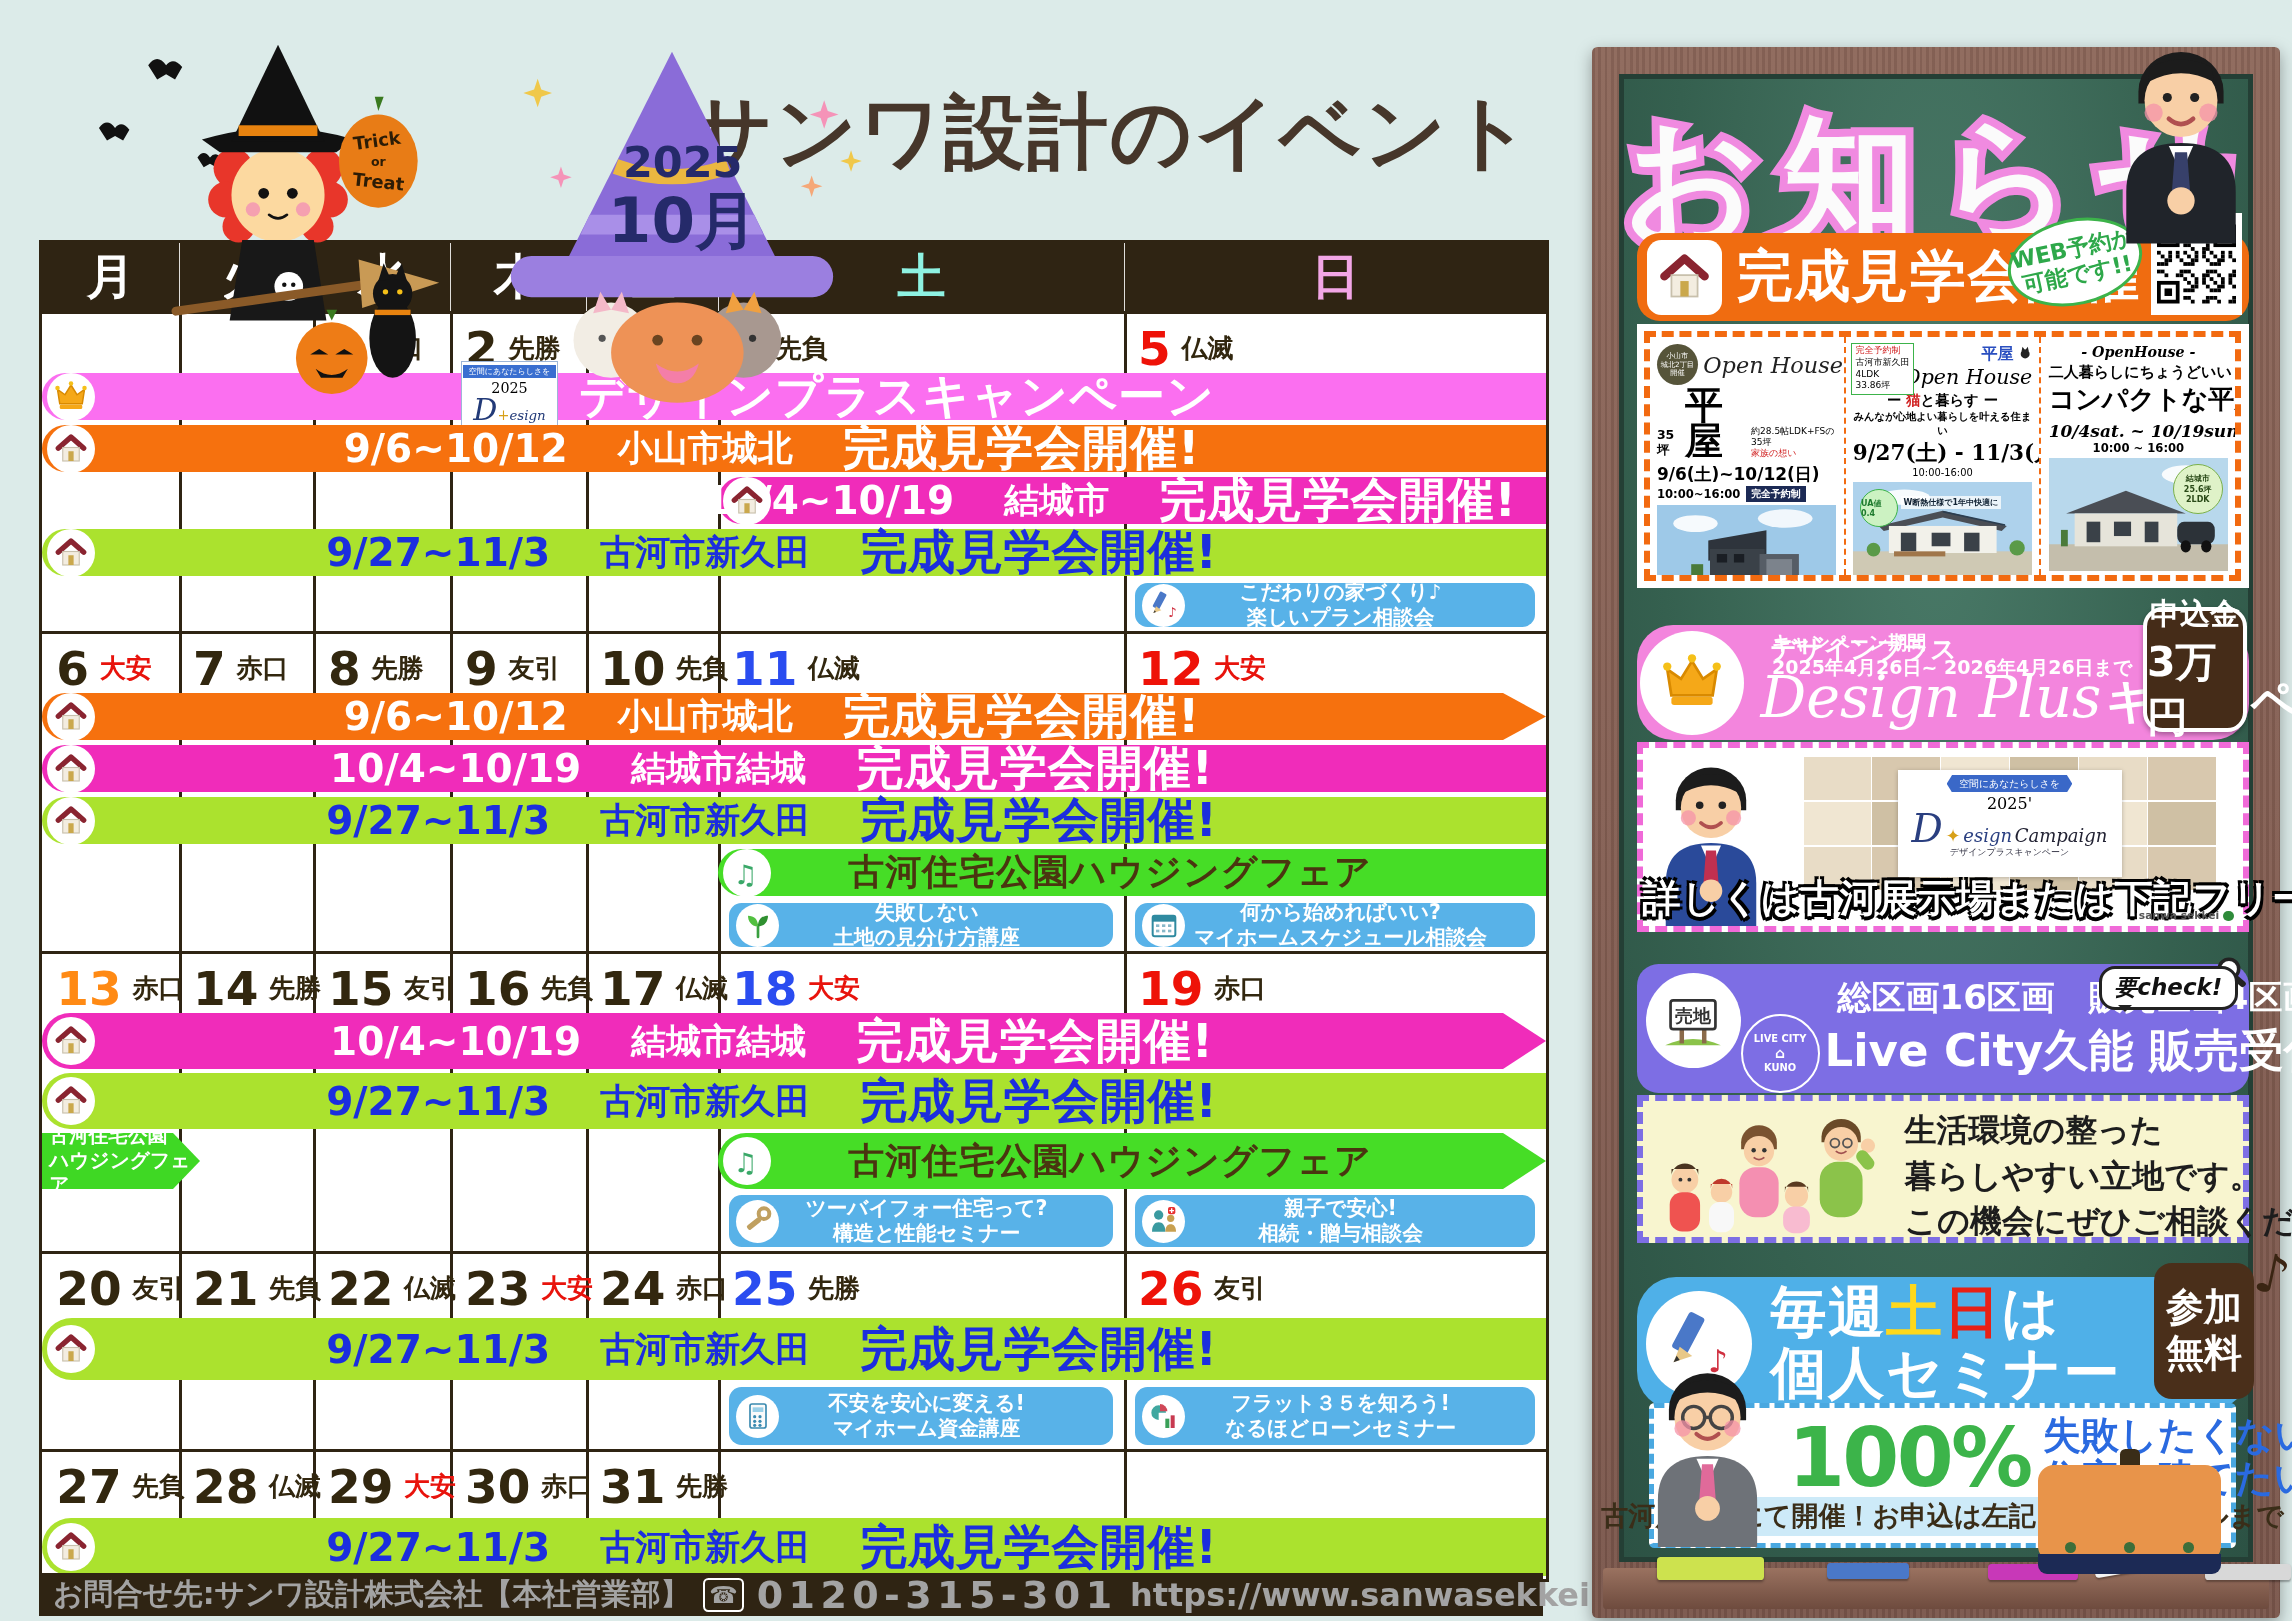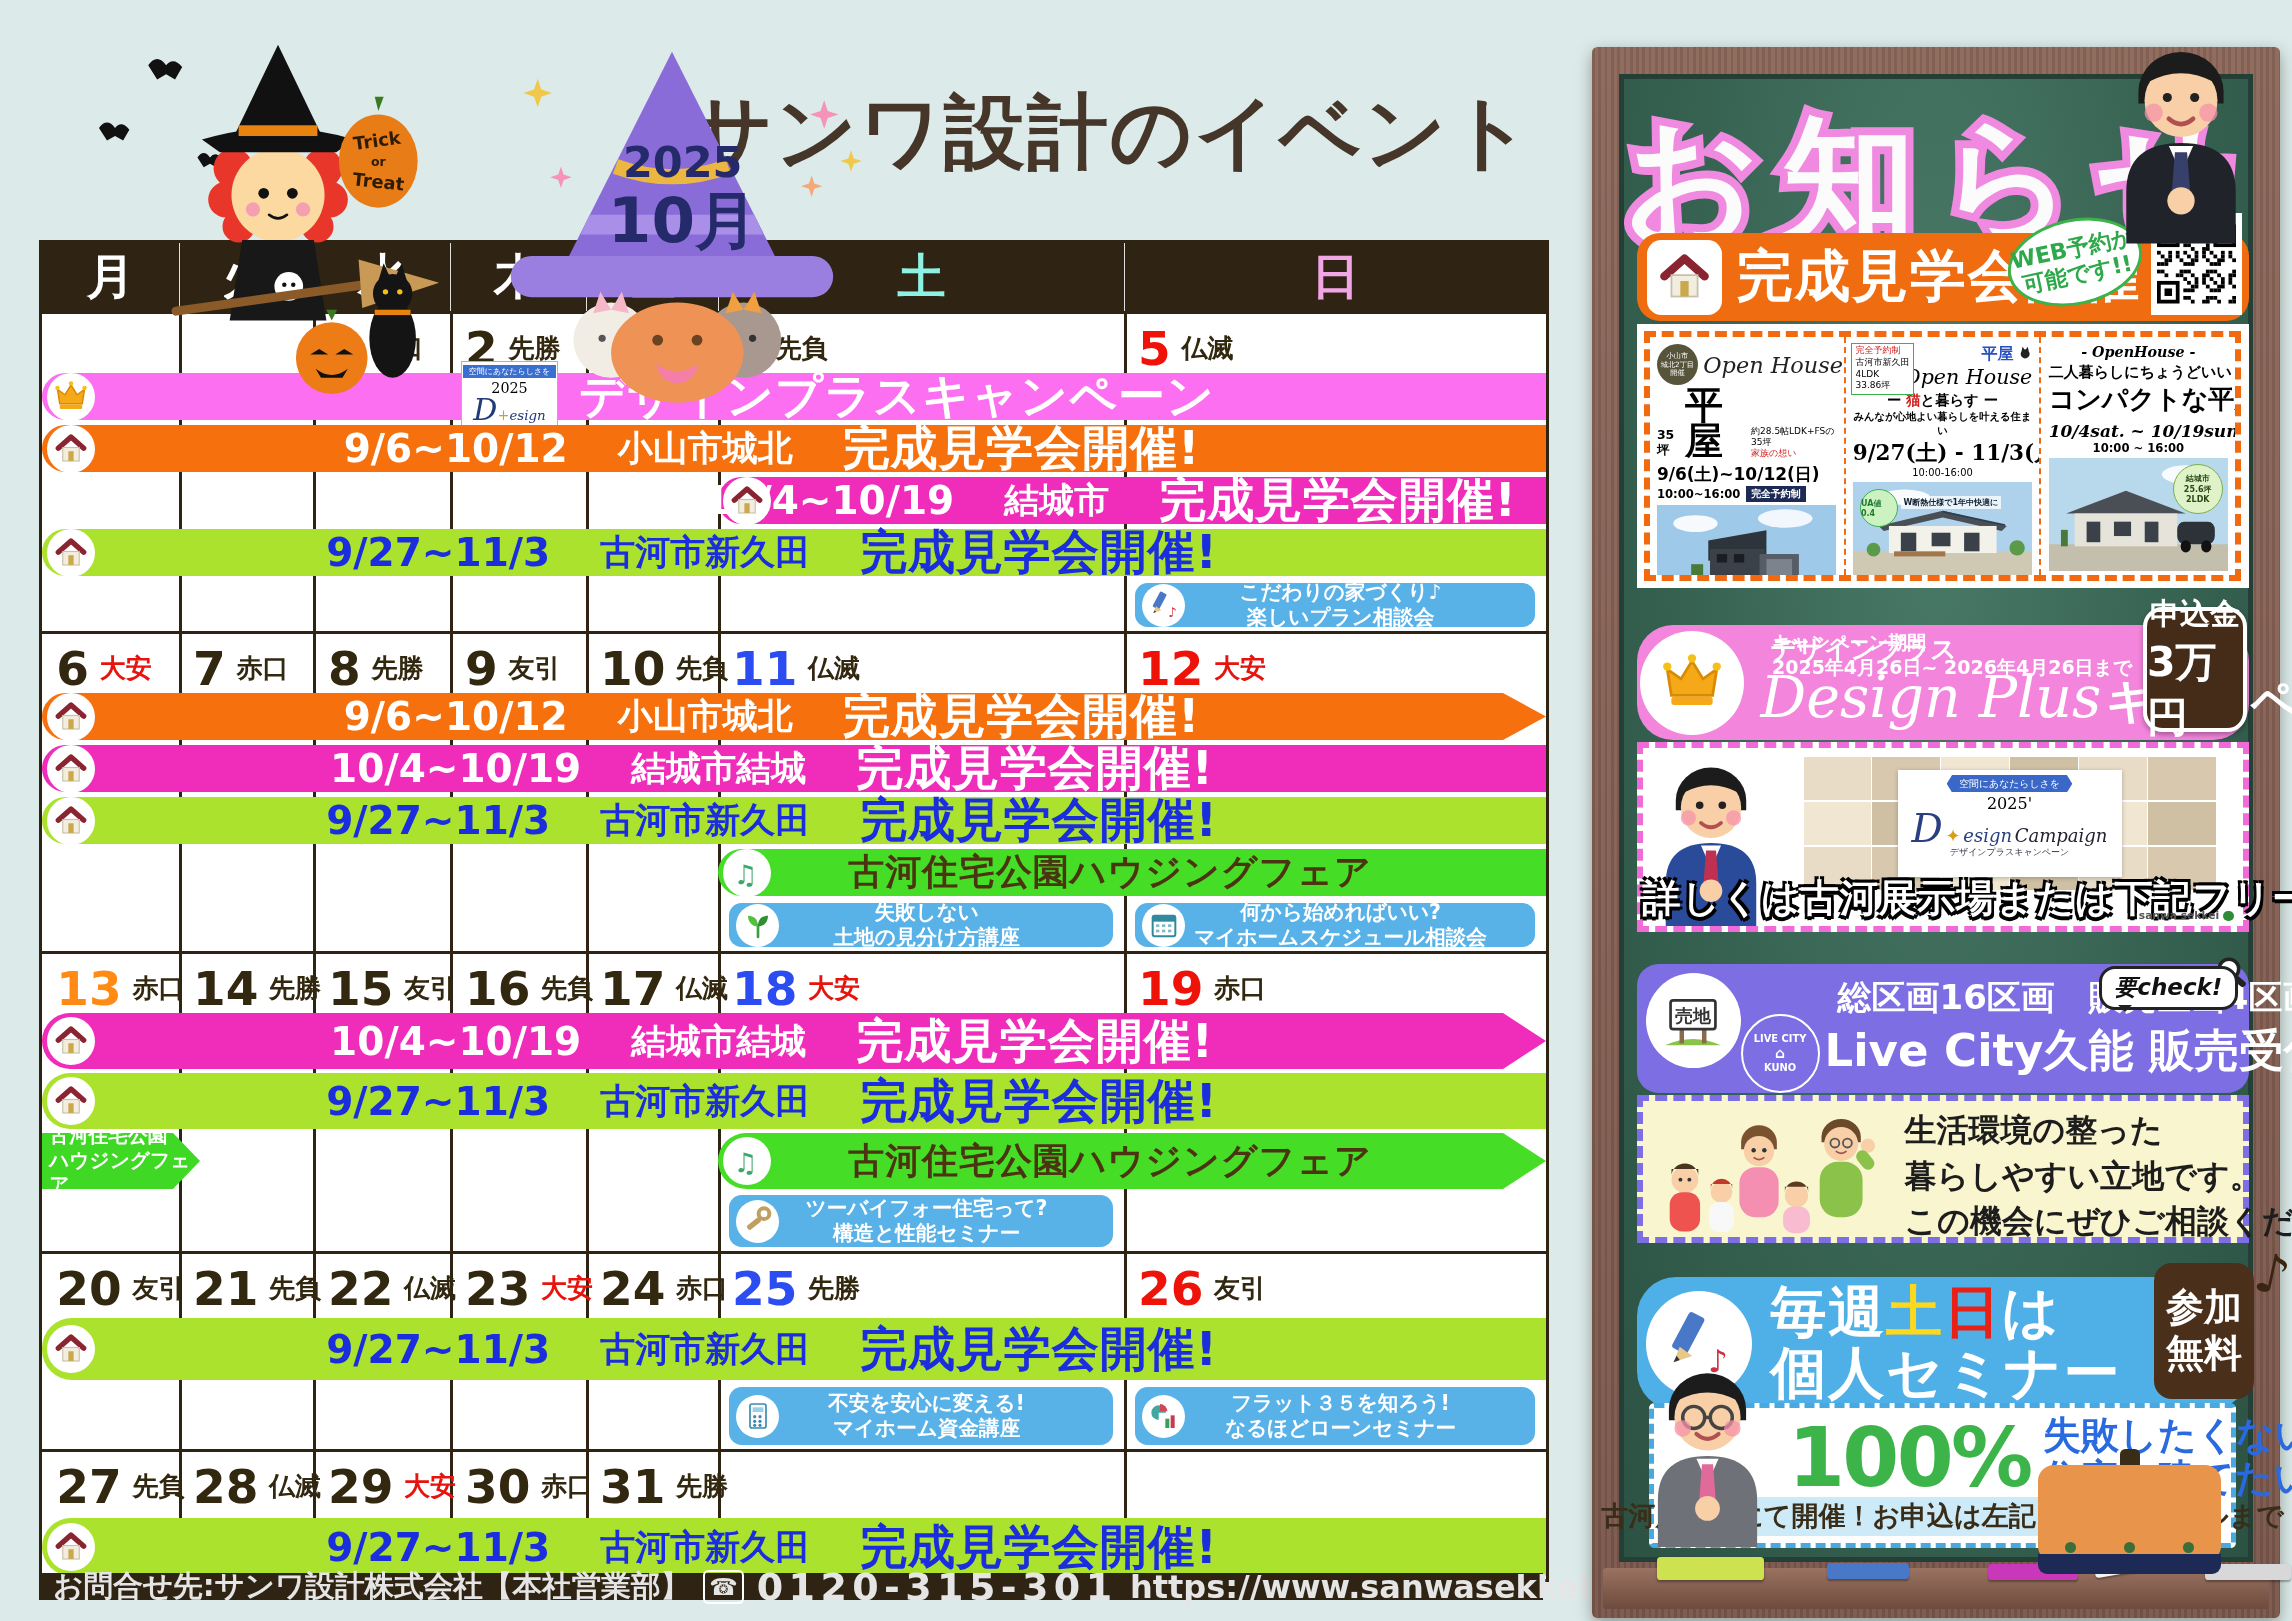--- a/index.html
+++ b/index.html
@@ -45,21 +45,21 @@
   .lc-year{font-size:14.3px;margin-top:1.8px;}
   .lc-d{font-size:30px;font-style:italic;color:#223a78;line-height:.9;}
   .lc-plus{color:#d8a018;font-size:14.3px;}
   .fairtag{position:absolute;left:0;width:158px;z-index:2;background:#3fd824;clip-path:polygon(0 0,calc(100% - 27px) 0,100% 50%,calc(100% - 27px) 100%,0 100%);color:#fff;display:flex;flex-direction:column;justify-content:center;padding-left:7.2px;font-size:19.7px;font-weight:700;line-height:1.25;box-sizing:border-box;}
   .session{position:absolute;z-index:2;background:#58b2e8;border-radius:12.5px;display:flex;align-items:center;}
   .sicon{width:43px;height:43px;border-radius:50%;background:#fff;margin-left:7.2px;display:flex;align-items:center;justify-content:center;flex:none;}
   .sicon svg{width:32px;height:32px;}
   .stext{flex:1;text-align:center;color:#fff;font-weight:700;font-size:20.6px;line-height:1.2;padding-right:39px;}
 
   
-  #contact{position:absolute;left:39px;top:1573px;width:1504px;height:27px;background:#2f2413;color:#e5e5e5;display:flex;align-items:center;gap:12.5px;padding-left:14.3px;box-sizing:border-box;z-index:2;white-space:nowrap;}
+  #contact{position:absolute;left:39px;top:1573px;width:1504px;height:43px;background:#2f2413;color:#a3a3a3;display:flex;align-items:center;gap:12.5px;padding-left:14.3px;box-sizing:border-box;z-index:2;white-space:nowrap;}
   .clabel{font-size:29.6px;font-weight:600;}
   .phicon{display:inline-flex;align-items:center;border:2.7px solid #fff;border-radius:5.4px;padding:0 4.5px;font-size:23px;height:30px;}
   .cphone{font-size:38px;font-weight:800;letter-spacing:5.4px;}
   .curl{font-size:32px;font-weight:600;}
 
   
   #board{position:absolute;left:1592px;top:47px;width:688px;height:1571px;border-radius:5.4px;
     background:linear-gradient(#8d675a,#7a564b);box-shadow:0 5.4px 16px rgba(0,0,0,.35);
     background-image:repeating-linear-gradient(90deg,rgba(0,0,0,.07) 0 2.7px,rgba(255,255,255,.04) 2.7px 6.3px),linear-gradient(#8d675a,#7a564b);z-index:2;}
   #board-inner{position:absolute;left:27px;top:27px;right:27px;bottom:56px;border:5.4px solid #243f35;
@@ -601,20 +601,36 @@
           <div class="session" style="left: 687px; width: 384px; top: 241px; height: 52px;">
             <span class="sicon">
               <svg viewBox="0 0 48 48">
                 <circle cx="33" cy="13" r="8" fill="none" stroke="#c0a060" stroke-width="6"></circle>
                 <rect x="6" y="24" width="24" height="8" rx="3" transform="rotate(-38 18 28)" fill="#c0a060"></rect>
               </svg>
             </span>
             <div class="stext">
               <div>ツーバイフォー住宅って?</div>
               <div>構造と性能セミナー</div>
+            </div>
+          </div>
+          <div class="session" style="left: 1093px; width: 400px; top: 241px; height: 52px;">
+            <span class="sicon">
+              <svg viewBox="0 0 48 48">
+                <circle cx="16" cy="15" r="7" fill="#3a9aa0"></circle>
+                <path d="M6 40c0-9 4-14 10-14s10 5 10 14z" fill="#3a9aa0"></path>
+                <circle cx="34" cy="20" r="5.5" fill="#c8a050"></circle>
+                <path d="M26 40c0-7 3-11 8-11s8 4 8 11z" fill="#c8a050"></path>
+                <rect x="30" y="3" width="11" height="11" rx="3" fill="#e83030"></rect>
+                <path d="M35.5 5v7M32 8.5h7" stroke="#fff" stroke-width="2"></path>
+              </svg>
+            </span>
+            <div class="stext">
+              <div>親子で安心!</div>
+              <div>相続・贈与相談会</div>
             </div>
           </div>
         </div>
         <div class="week" style="height: 195px;">
           <div class="cell first" style="left: 0px; width: 137px;"></div>
           <div class="cell" style="left: 137px; width: 134px;"></div>
           <div class="cell" style="left: 271px; width: 137px;"></div>
           <div class="cell" style="left: 408px; width: 135px;"></div>
           <div class="cell" style="left: 544px; width: 133px;"></div>
           <div class="cell" style="left: 676px; width: 406px;"></div>

